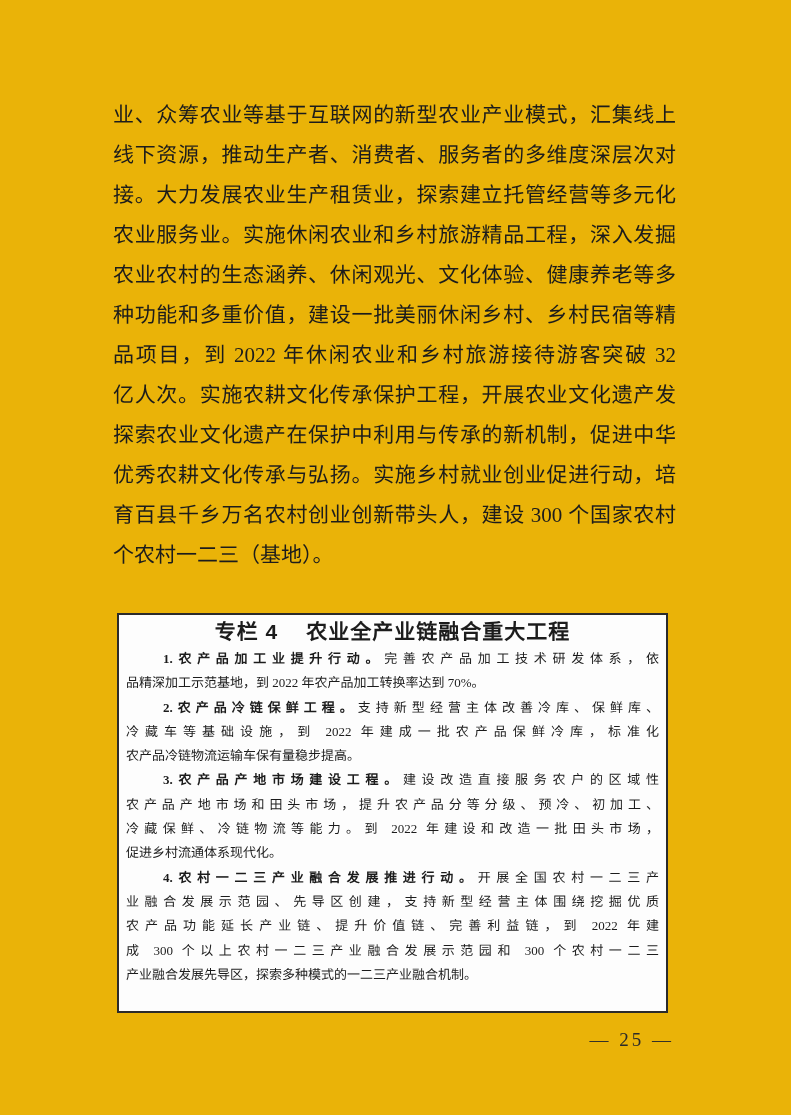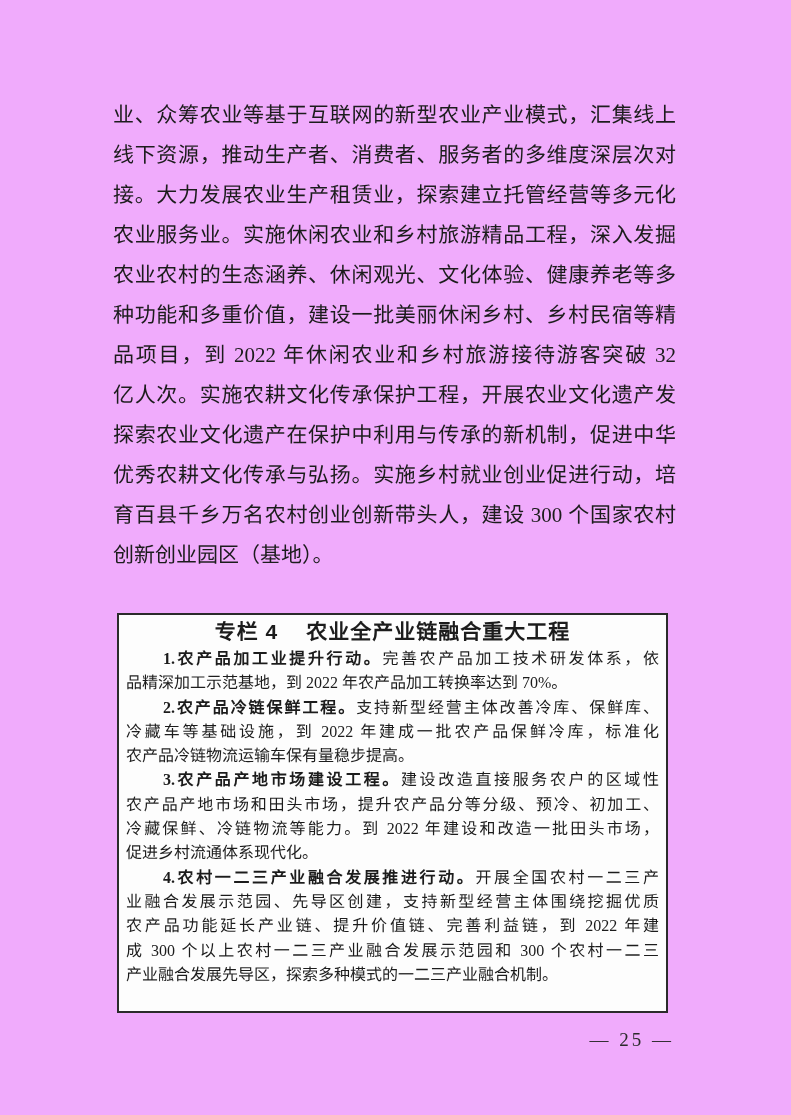--- a/index.html
+++ b/index.html
@@ -5,21 +5,21 @@
   html, body {
     margin: 0;
     padding: 0;
     background: #e8e8e8;
   }
   .page {
     position: relative;
     width: 791px;
     height: 1115px;
     margin: 0 auto;
-    background: #f0abfc;
+    background: #eab308;
     font-family: "Liberation Serif", "DejaVu Serif", serif;
     color: #1c1c1c;
     overflow: hidden;
   }
   
   .body-text {
     position: absolute;
     left: 113px;
     top: 95px;
     width: 563px;
@@ -56,21 +56,21 @@
     font-weight: bold;
     font-size: 21px;
     line-height: 30px;
     font-family: "Liberation Sans", "DejaVu Sans", sans-serif;
     letter-spacing: 1px;
   }
   .box-title .box-label {
     margin-right: 28px;
   }
   .box-line {
-    font-size: 16px;
+    font-size: 13px;
     line-height: 24.3px;
     text-align: justify;
     text-align-last: justify;
     text-justify: inter-character;
   }
   .box-line.indent {
     text-indent: 37px;
   }
   .box-line.line-end {
     text-align-last: left;
@@ -99,21 +99,21 @@
       <div class="body-line">线下资源，推动生产者、消费者、服务者的多维度深层次对</div>
       <div class="body-line">接。大力发展农业生产租赁业，探索建立托管经营等多元化</div>
       <div class="body-line">农业服务业。实施休闲农业和乡村旅游精品工程，深入发掘</div>
       <div class="body-line">农业农村的生态涵养、休闲观光、文化体验、健康养老等多</div>
       <div class="body-line">种功能和多重价值，建设一批美丽休闲乡村、乡村民宿等精</div>
       <div class="body-line">品项目，到 2022 年休闲农业和乡村旅游接待游客突破 32</div>
       <div class="body-line">亿人次。实施农耕文化传承保护工程，开展农业文化遗产发</div>
       <div class="body-line">探索农业文化遗产在保护中利用与传承的新机制，促进中华</div>
       <div class="body-line">优秀农耕文化传承与弘扬。实施乡村就业创业促进行动，培</div>
       <div class="body-line">育百县千乡万名农村创业创新带头人，建设 300 个国家农村</div>
-      <div class="body-line line-end">创新创业园区（基地）。</div>
+      <div class="body-line line-end">个农村一二三（基地）。</div>
     </div>
 
   <div class="callout-box">
     <div class="box-title">
       <span class="box-label">专栏 4</span><span class="box-title-text">农业全产业链融合重大工程</span>
     </div>
     <div class="box-body">
         <div class="box-line indent"><span class="bold">1.农产品加工业提升行动。</span><span>完善农产品加工技术研发体系，依</span></div>
         <div class="box-line line-end"><span>品精深加工示范基地，到 2022 年农产品加工转换率达到 70%。</span></div>
         <div class="box-line indent"><span class="bold">2.农产品冷链保鲜工程。</span><span>支持新型经营主体改善冷库、保鲜库、</span></div>

